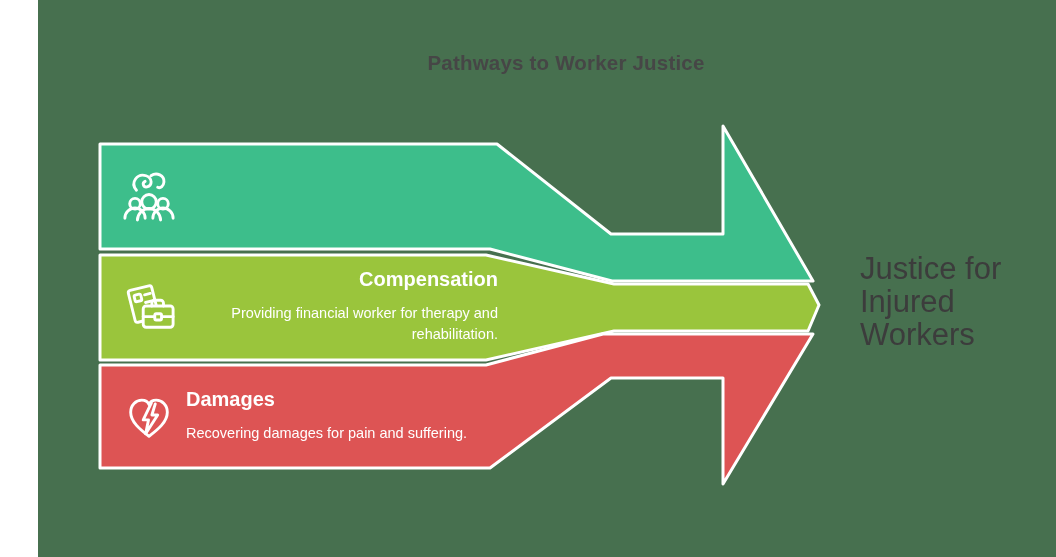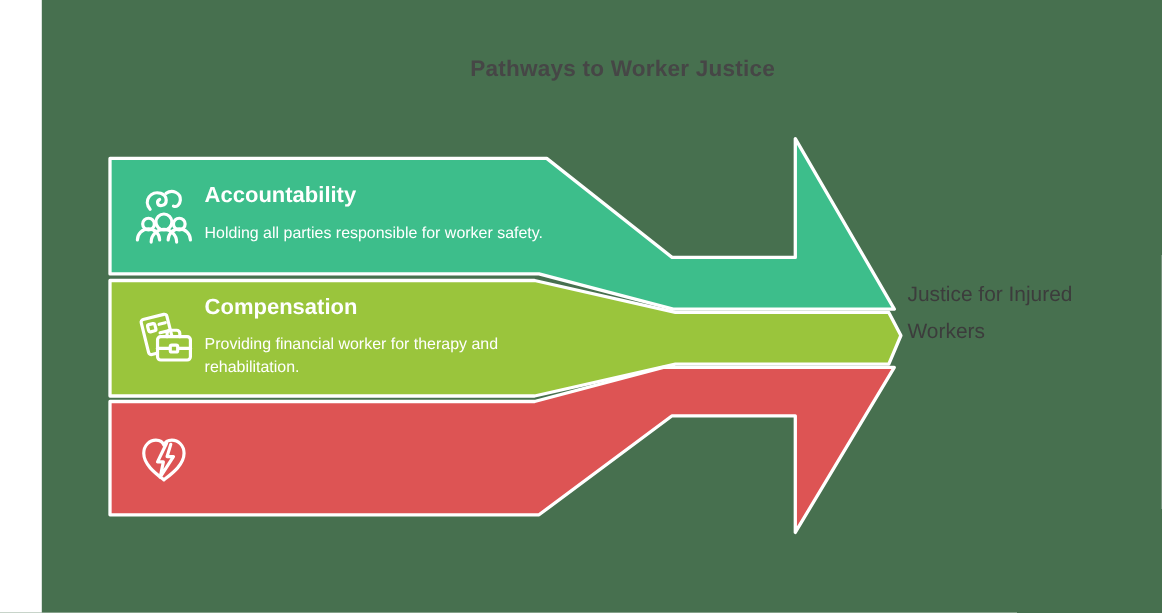--- a/index.html
+++ b/index.html
@@ -49,28 +49,28 @@
   .band-heading {
     font-size: 20px;
     font-weight: 700;
     margin-bottom: 12px;
   }
   .band-desc {
     font-size: 14.5px;
     line-height: 1.45;
   }
   .row-1 { top: 143px; height: 105px; }
-  .row-2 { top: 254px; height: 105px; }
+  .row-2 { top: 254px; height: 105px; text-align: right; }
   .row-3 { top: 364px; height: 104px; }
   .result {
     position: absolute;
-    left: 787px;
+    left: 822px;
     top: 252px;
     width: 178px;
-    font-size: 19px;
+    font-size: 31px;
     line-height: 33px;
     font-weight: 500;
   }
 </style>
 </head>
 <body>
 
 <div class="canvas" style="background: rgb(71, 112, 79); margin-left: 38px;">
 
   <div class="title" style="color: rgb(70, 70, 70);">Pathways to Worker Justice</div>
@@ -87,24 +87,20 @@
         <path d="M15,22 C8,14 16,4 25,7 C32,9.5 31.5,17.5 26,18.5 C22,19.2 20.5,14.5 24,12.8"></path>
         <path d="M30,7 C36,3 44,6.5 43.5,13.5 C43.2,17.5 40,20.5 37,19"></path>
         <circle cx="13.5" cy="36" r="5.5"></circle>
         <circle cx="28" cy="34" r="7.5"></circle>
         <circle cx="42.5" cy="36" r="5.5"></circle>
         <path d="M3,51 a10.5,10.5 0 0 1 21,0"></path>
         <path d="M16,53 a12,12 0 0 1 24,0"></path>
         <path d="M32,51 a10.5,10.5 0 0 1 21,0"></path>
       </g>
     </svg>
-    <div class="band-text">
-      <div class="band-heading">Accountability</div>
-      <div class="band-desc">Holding all parties responsible for worker safety.</div>
-    </div>
   </div>
 
   <div class="band-row row-2" style="color: rgb(255, 255, 255);">
     <svg class="icon" viewBox="0 0 56 56">
       <g fill="none" stroke="#ffffff" stroke-width="3" stroke-linecap="round" stroke-linejoin="round">
         <g transform="rotate(-14 22 26)">
           <rect x="10" y="8" width="25" height="34" rx="2.5"></rect>
           <rect x="15" y="14" width="7" height="7" rx="1.5"></rect>
           <path d="M26,16 h6"></path>
           <path d="M25,24 h8"></path>
@@ -121,17 +117,21 @@
     </div>
   </div>
 
   <div class="band-row row-3" style="color: rgb(255, 255, 255);">
     <svg class="icon" viewBox="0 0 56 56">
       <g fill="none" stroke="#ffffff" stroke-width="3" stroke-linecap="round" stroke-linejoin="round">
         <path d="M28,49 C21,43.5 9,35 9,24 C9,16.5 14.5,11.5 20.5,11.5 C24,11.5 27,13.5 28,16.2 C29,13.5 32,11.5 35.5,11.5 C41.5,11.5 47,16.5 47,24 C47,35 35,43.5 28,49 Z"></path>
         <path d="M30.5,14.5 L22,32 L27.5,32 L24.5,46.5 L37,27 L31,27 L34.5,15.5"></path>
       </g>
     </svg>
+    <div class="band-text">
+      <div class="band-heading">Damages</div>
+      <div class="band-desc">Recovering damages for pain and suffering.</div>
+    </div>
   </div>
 
   <div class="result" style="color: rgb(60, 60, 60);">Justice for Injured Workers</div>
 
 </div>
 
 </body></html>

